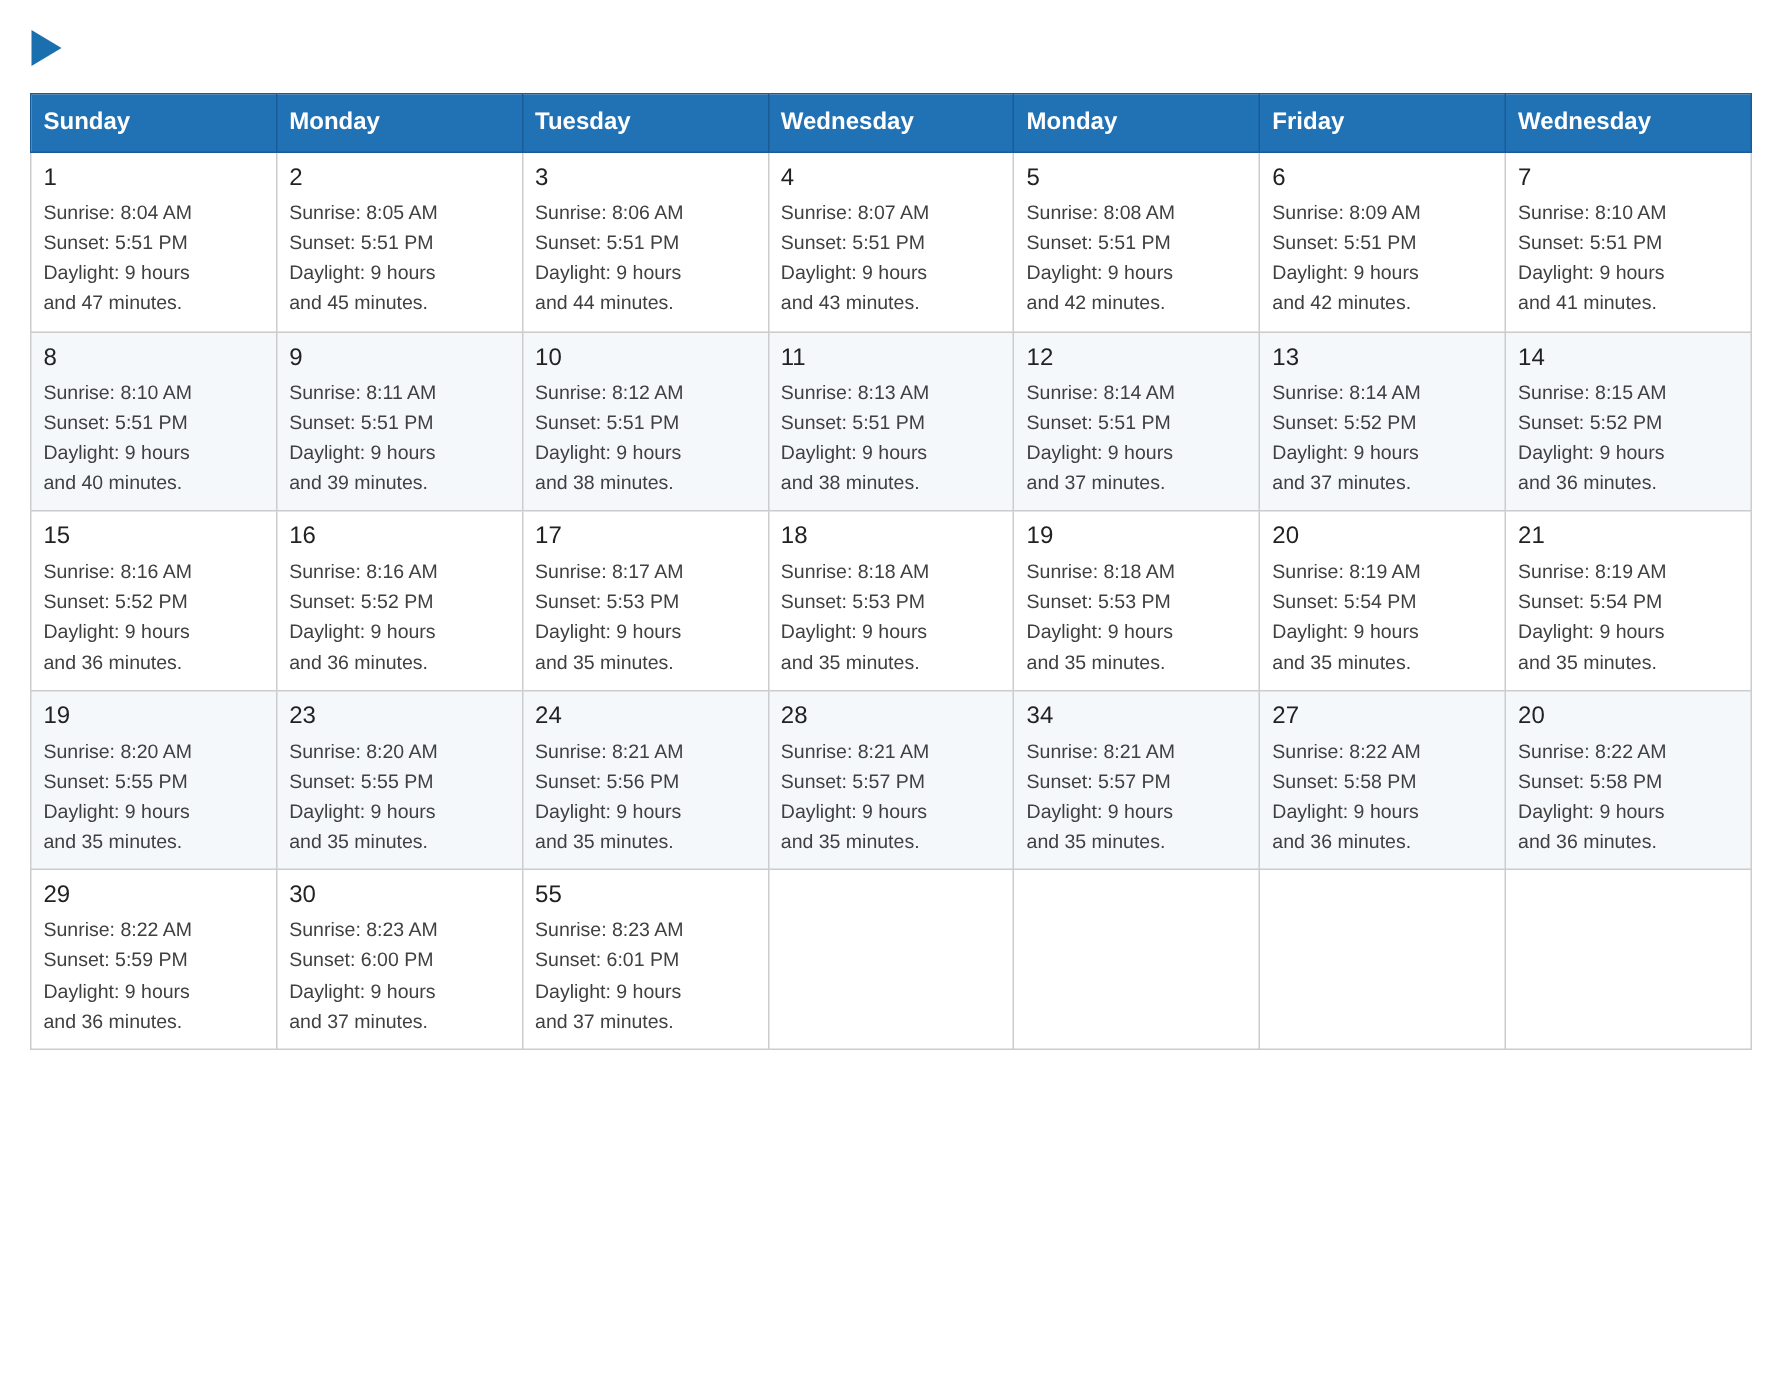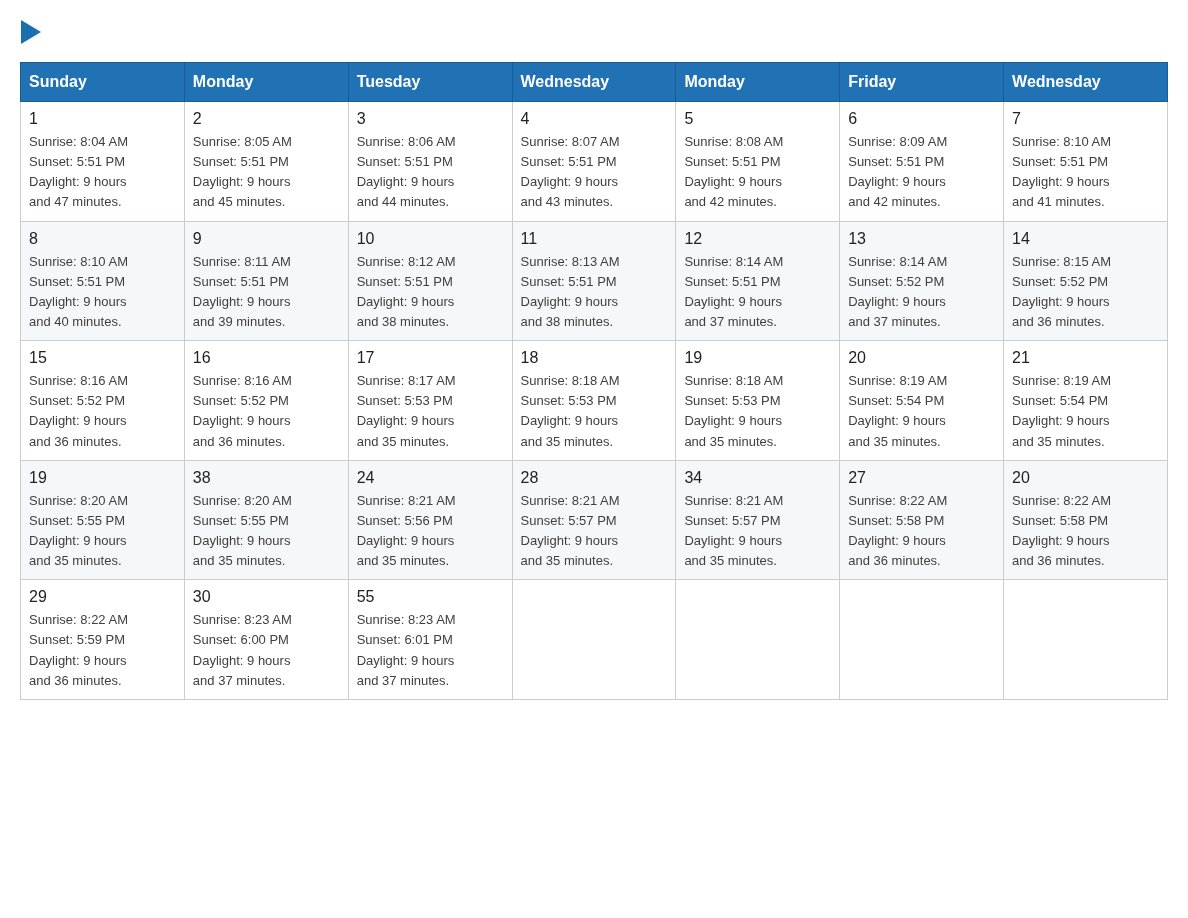--- a/index.html
+++ b/index.html
@@ -334,21 +334,21 @@
         <td>
           <span class="day-number">19</span>
           <div class="day-info">
             Sunrise: 8:20 AM<br>
             Sunset: 5:55 PM<br>
             Daylight: 9 hours<br>
             and 35 minutes.
           </div>
         </td>
         <td>
-          <span class="day-number">38</span>
+          <span class="day-number">23</span>
           <div class="day-info">
             Sunrise: 8:20 AM<br>
             Sunset: 5:55 PM<br>
             Daylight: 9 hours<br>
             and 35 minutes.
           </div>
         </td>
         <td>
           <span class="day-number">24</span>
           <div class="day-info">

